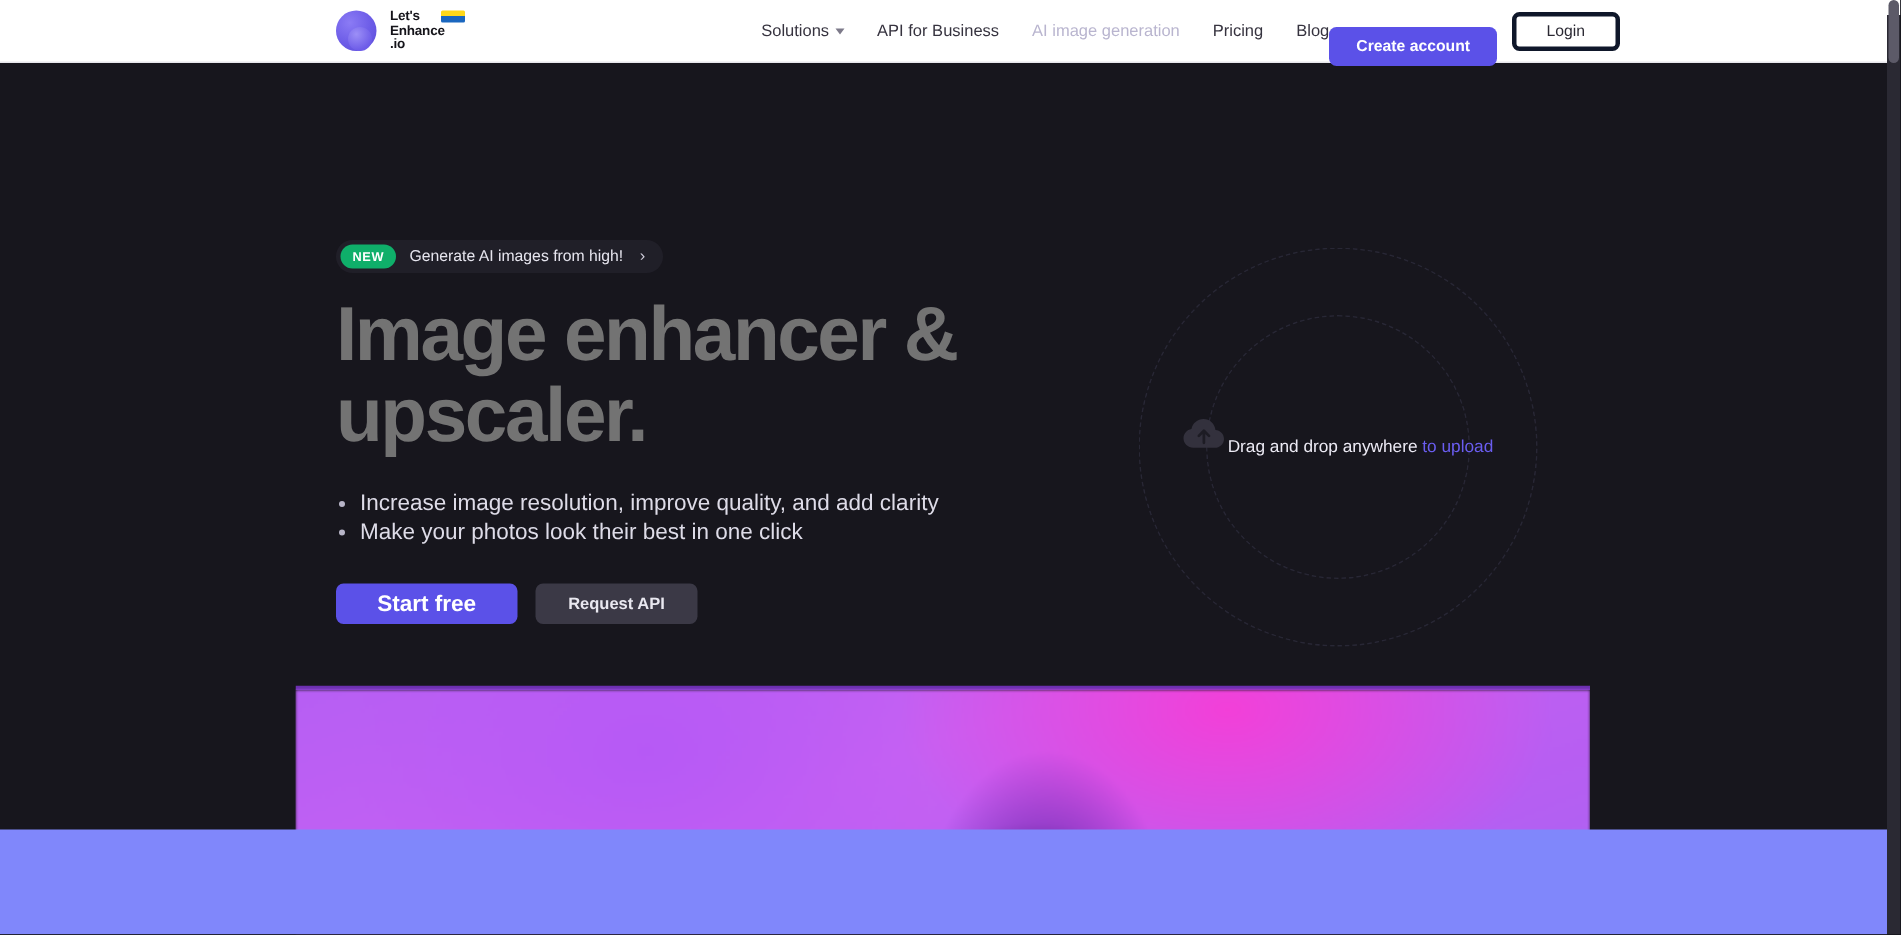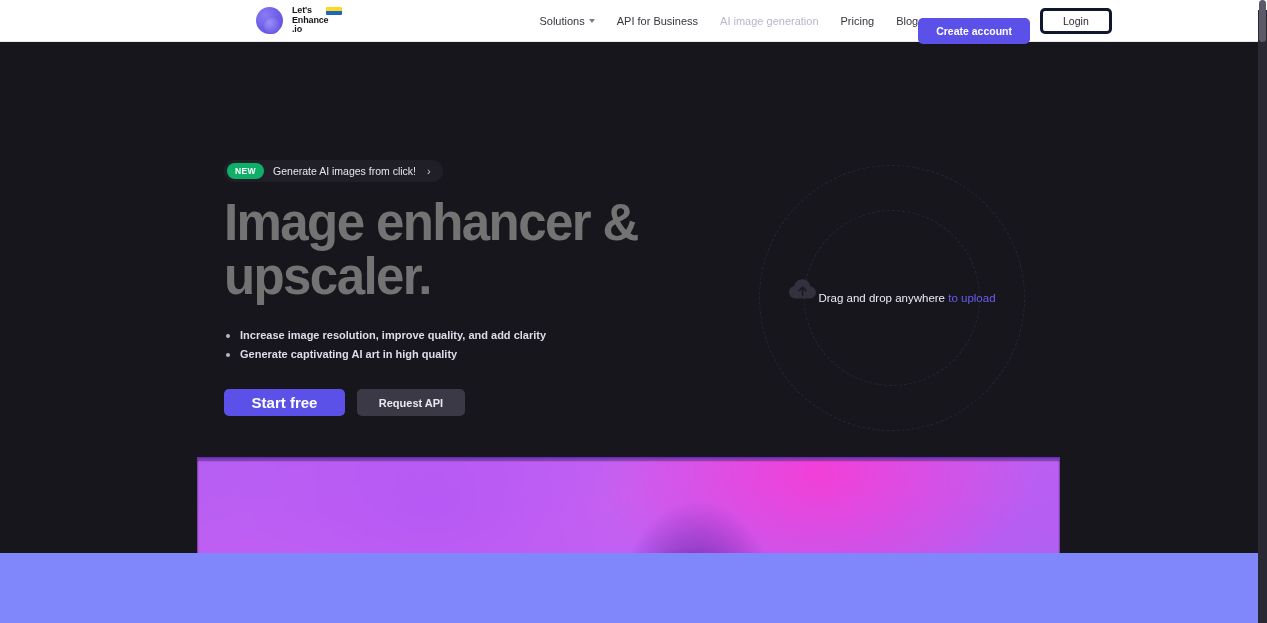--- a/index.html
+++ b/index.html
@@ -14,21 +14,20 @@
   
   #page { position:relative; width:1267px; height:623px; overflow:hidden; background:#17161d; }
 
   
   #header {
     position:absolute; top:0; left:0;
     width:1258px; height:42px;
     background:#ffffff;
     display:flex; align-items:center;
     border-bottom:1px solid #e7e7ec;
-    padding-left:32px;
   }
 
   
   .logo { display:flex; align-items:center; margin-left:224px; }
   .logo-mark { position:relative; width:30px; height:30px; }
   .logo-mark .blob-a {
     position:absolute; left:0; top:1px; width:27px; height:27px;
     border-radius:50%;
     background:radial-gradient(circle at 34% 30%, #8b7bf5 0%, #6c5ce7 55%, #5b4bd6 100%);
   }
@@ -114,24 +113,23 @@
     line-height:54px;
     font-weight:bold;
     letter-spacing:-1.6px;
     color:#737373;
   }
 
   ul#hero-bullets { margin-top:22px; list-style:none; }
   ul#hero-bullets li {
     position:relative;
     padding-left:16px;
-    font-size:11px;
+    font-size:15px;
     line-height:19px;
     color:#dedce8;
-    font-weight:bold;
   }
   ul#hero-bullets li::before {
     content:"";
     position:absolute; left:2px; top:8px;
     width:4px; height:4px; border-radius:50%;
     background:#b8b5c8;
   }
 
   .cta-row { margin-top:25px; display:flex; gap:12px; }
   .btn-cta-primary {
@@ -263,29 +261,29 @@
       <button class="btn-outline-sm">Login</button>
     </div>
   </div>
 
   <div id="hero">
 
     <div id="hero-left">
 
       <div class="badge-row">
         <span class="badge-new">NEW</span>
-        <span class="badge-text">Generate AI images from click!</span>
+        <span class="badge-text">Generate AI images from high!</span>
         <span class="badge-chev">›</span>
       </div>
 
       <h1 id="hero-title">Image enhancer &amp; upscaler.</h1>
 
       <ul id="hero-bullets">
         <li>Increase image resolution, improve quality, and add clarity</li>
-        <li>Generate captivating AI art in high quality</li>
+        <li>Make your photos look their best in one click</li>
       </ul>
 
       <div class="cta-row">
         <button class="btn-cta-primary">Start free</button>
         <button class="btn-cta-secondary">Request API</button>
       </div>
     </div>
 
     <div id="dropzone">
       <div class="ring ring-outer"></div>

